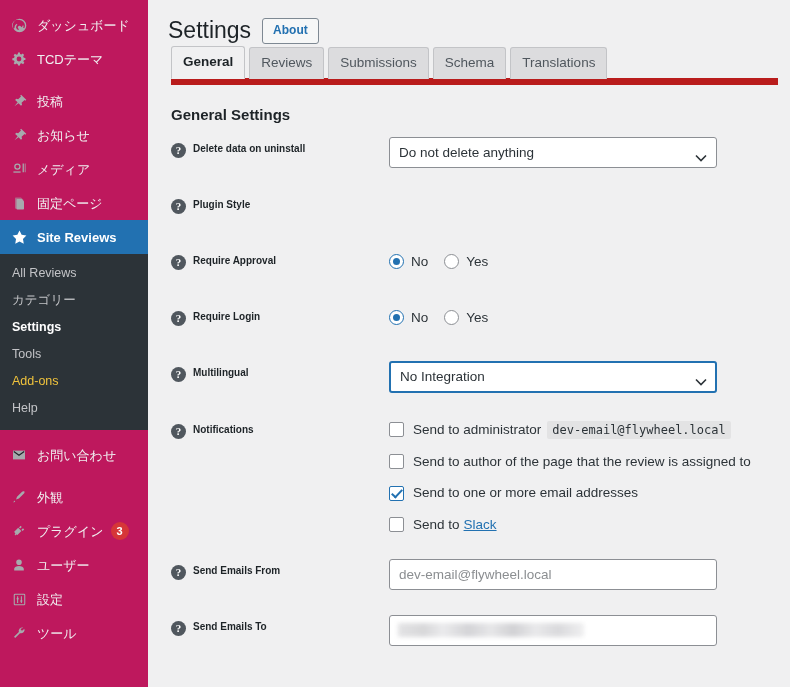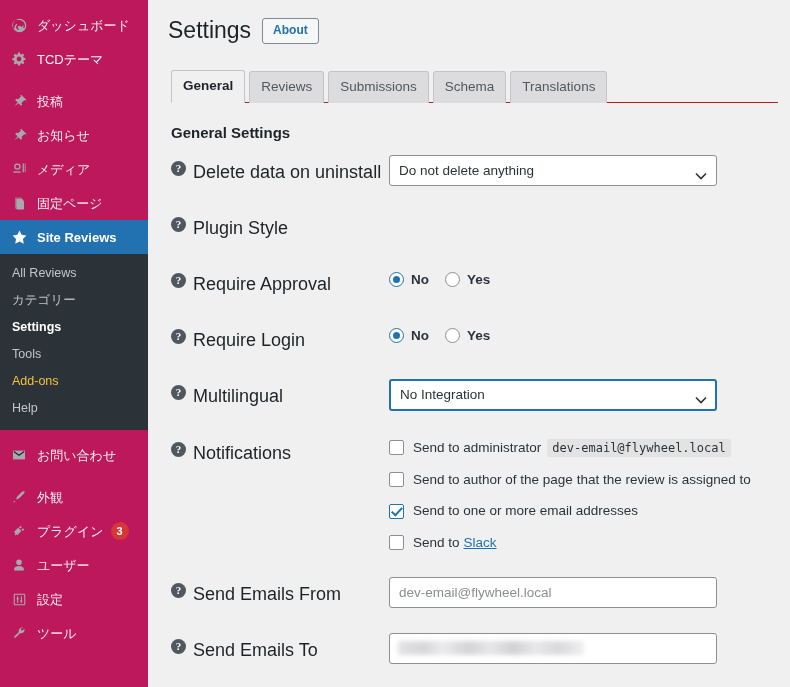--- a/index.html
+++ b/index.html
@@ -68,21 +68,21 @@
   #about-btn {
     display: inline-block; border: 1px solid #7e8993;
     background: #f6f7f7; color: #2271b1;
     font-size: 12px; font-weight: 700;
     padding: 4px 10px 5px; border-radius: 3px;
     cursor: pointer; line-height: 1.3;
   }
   
   #tabs {
     display: flex; align-items: flex-end; gap: 4px;
-    margin: 24px 0 0 3px; border-bottom: 1px solid #b91c1c;
+    margin: 6px 0 0 3px; border-bottom: 7px solid #b91c1c;
     padding-left: 0; height: 33px;
   }
   .tab {
     font-size: 13.5px; color: #50575e; background: #dcdcde;
     border: 1px solid #c3c4c7; border-bottom: none;
     padding: 6px 11px 7px; cursor: pointer;
     border-radius: 3px 3px 0 0; line-height: 1.35;
     position: relative; top: 1px;
   }
   .tab.active {
@@ -102,21 +102,21 @@
     width: 218px; min-width: 218px;
     display: flex; align-items: flex-start; padding-top: 5px;
   }
   .help-icon {
     width: 15px; height: 15px; min-width: 15px; border-radius: 50%;
     background: #50575e; color: #fff; font-size: 11px; font-weight: 700;
     display: flex; align-items: center; justify-content: center;
     margin-right: 7px; margin-top: 1px; cursor: pointer;
     font-family: "Liberation Serif", serif; line-height: 1;
   }
-  .lbl-text { font-size: 18px; font-weight: 400; color: #1d2327; line-height: 1.4; }
+  .lbl-text { font-size: 10px; font-weight: 700; color: #1d2327; line-height: 1.4; }
   .ctl-cell { flex: 1; }
 
   select.wp-select, input.wp-input {
     width: 328px; height: 31px;
     border: 1px solid #8c8f94; border-radius: 3px;
     background: #fff; color: #2c3338; font-size: 13.5px;
     padding: 0 24px 0 9px; font-family: "Liberation Sans", sans-serif;
     -webkit-appearance: none; appearance: none; outline: none;
   }
   .select-wrap { position: relative; display: inline-block; }
@@ -131,21 +131,21 @@
   .redact-bar {
     position: absolute; left: 9px; top: 8px;
     height: 14px; width: 186px; border-radius: 1px;
     background: linear-gradient(90deg,#e2e2e4 0%,#d6d6d8 14%,#eaeaec 24%,
       #d2d2d5 38%,#e6e6e8 50%,#cfcfd2 62%,#e8e8ea 74%,#d8d8db 86%,#efeff0 100%);
     filter: blur(2.2px); opacity: .95;
   }
   .input-wrap { position: relative; display: inline-block; }
 
   
-  .radio-group { display: flex; align-items: center; gap: 16px; padding-top: 5px; font-weight: bold; }
+  .radio-group { display: flex; align-items: center; gap: 16px; padding-top: 5px; }
   .radio-opt { display: flex; align-items: center; cursor: pointer; }
   .radio {
     width: 15px; height: 15px; border-radius: 50%;
     border: 1px solid #8c8f94; background: #fff;
     margin-right: 7px; position: relative; min-width: 15px;
   }
   .radio.checked { border-color: #2271b1; }
   .radio.checked::after {
     content: ""; position: absolute; left: 3px; top: 3px;
     width: 7px; height: 7px; border-radius: 50%; background: #2271b1;

